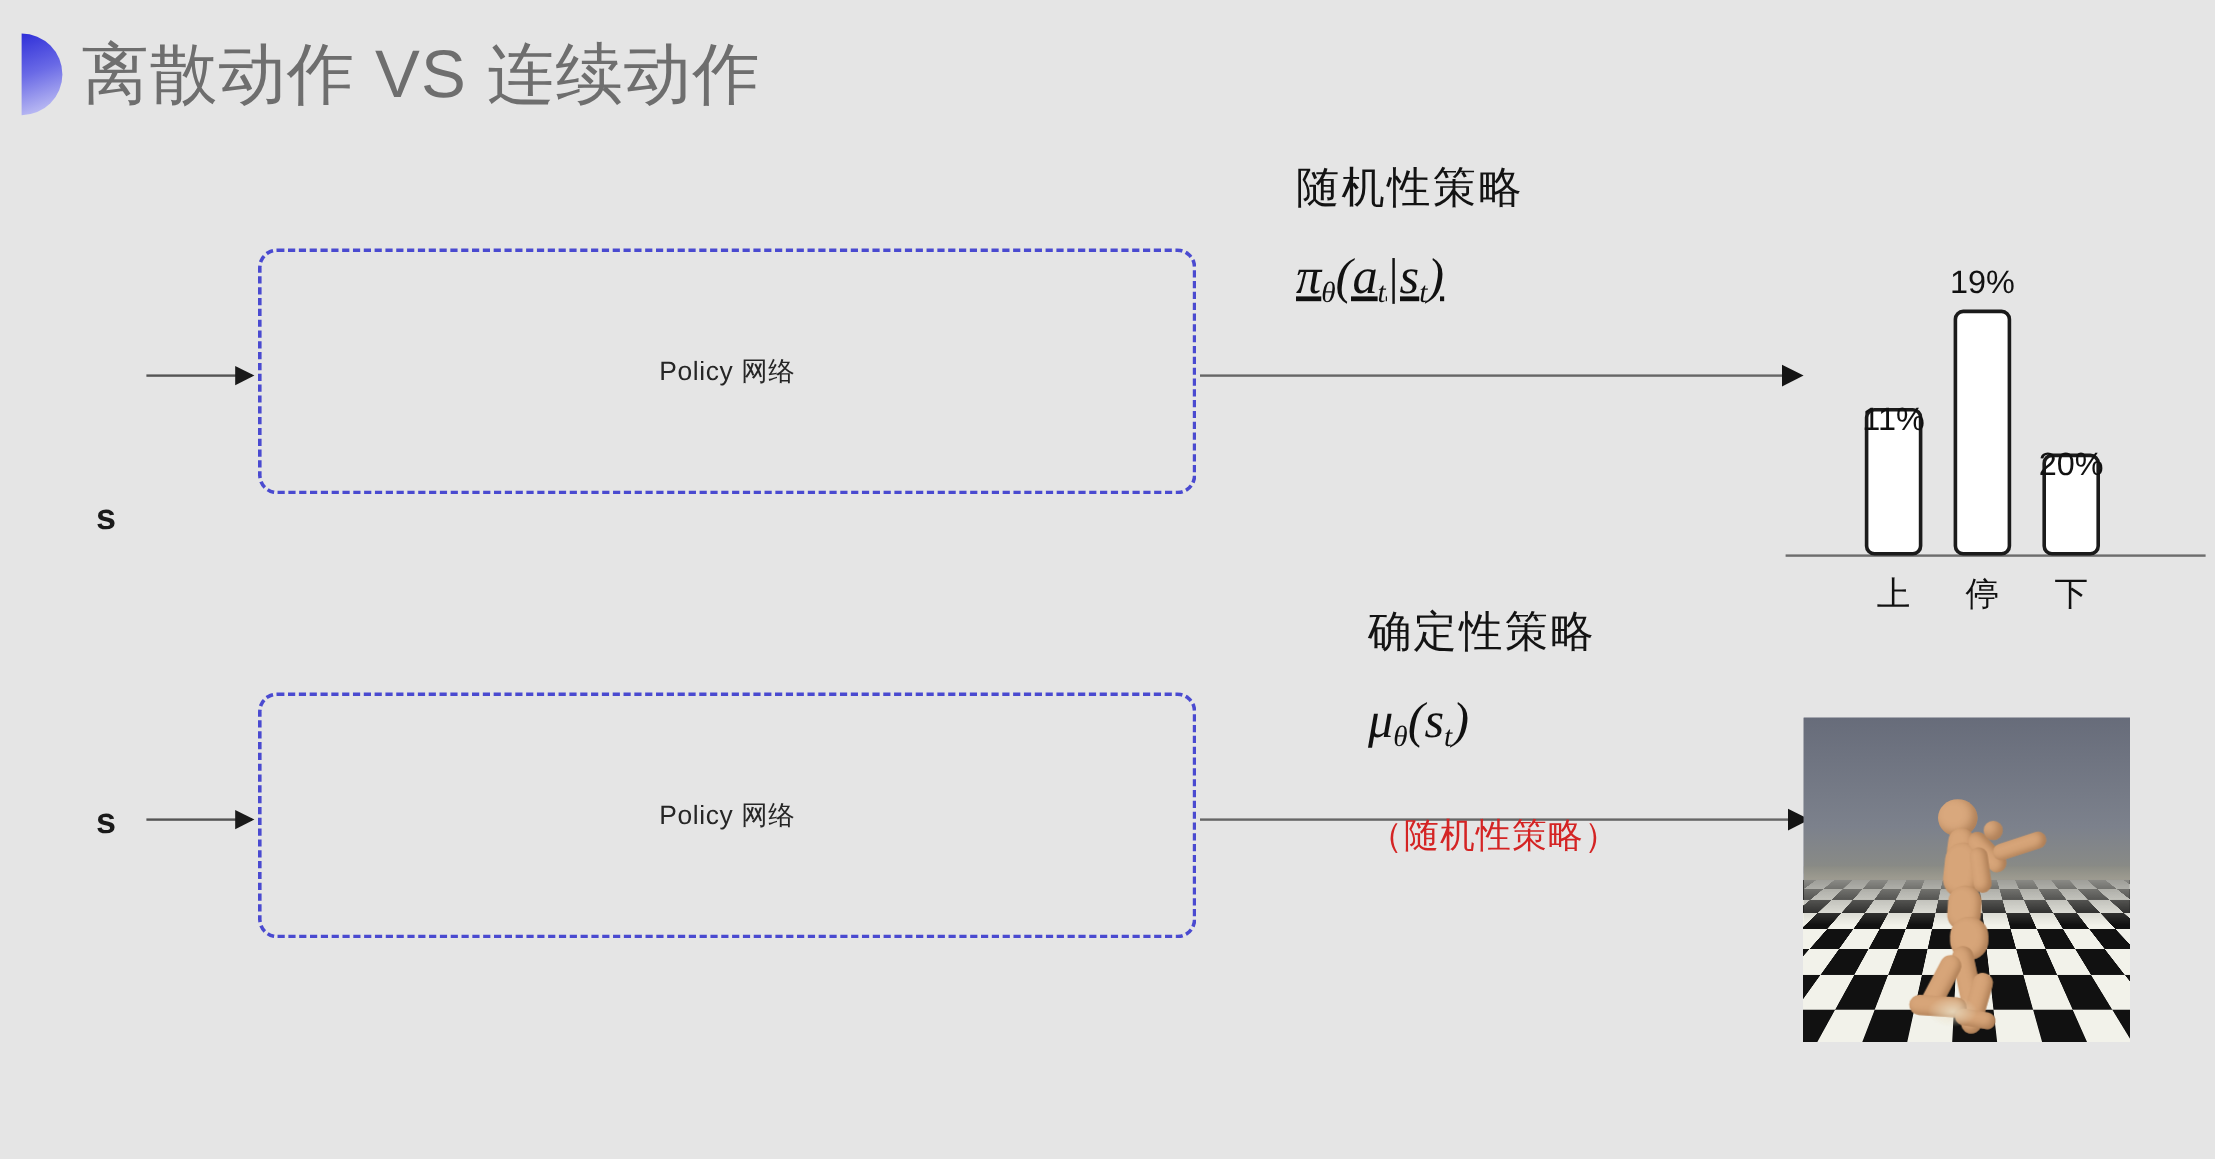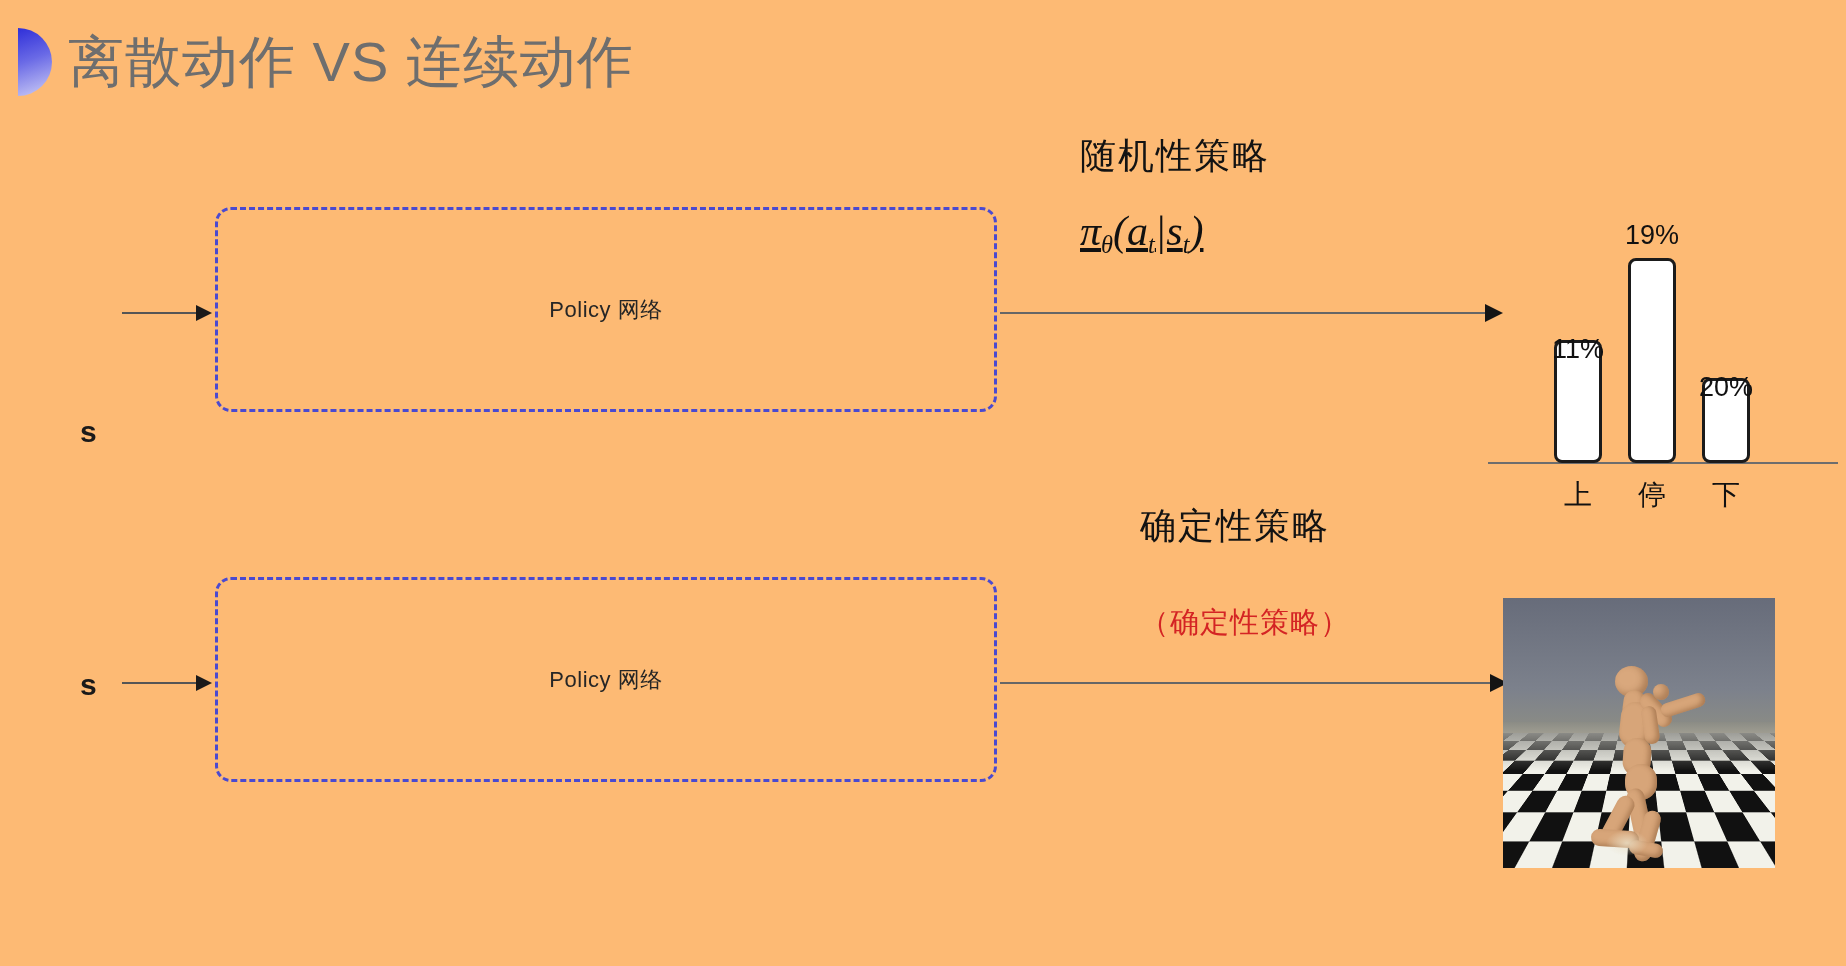--- a/index.html
+++ b/index.html
@@ -7,21 +7,21 @@
     padding: 0;
     background: #ffffff;
   }
   body {
     font-family: "Liberation Sans", "DejaVu Sans", sans-serif;
   }
   #slide {
     position: relative;
     width: 1846px;
     height: 966px;
-    background: #fdba74;
+    background: #e5e5e5;
     overflow: hidden;
   }
 
   
   .title-bullet {
     position: absolute;
     left: 18px;
     top: 28px;
     width: 34px;
     height: 68px;
@@ -276,21 +276,24 @@
     <div class="in-arrow" style="left:122px; top:122px; width:88px;"></div>
 
     <div class="policy-box" style="left:215px; top:17px; width:782px; height:205px;">
       <span class="policy-label">Policy 网络</span>
     </div>
 
     <div class="out-arrow" style="left:1000px; top:122px; width:505px;"></div>
 
     <div class="mid-stack" style="left:1140px; top:-58px;">
       <div class="mid-heading">确定性策略</div>
-      <div class="mid-note" style="margin-top:52px;">（确定性策略）</div>
+      <div class="mid-formula" style="margin-top:26px;">
+        <span>μ</span><sub>θ</sub><span>(s</span><sub>t</sub><span>)</span>
+      </div>
+      <div class="mid-note" style="margin-top:52px;">（随机性策略）</div>
     </div>
   </div>
 
   <div class="humanoid-frame">
     <div class="sky"></div>
     <div class="horizon-band"></div>
     <div class="floor"></div>
     <div class="floor-haze"></div>
 
     <div class="head" style="left:112px; top:68px;  width:33px; height:31px;"></div>

